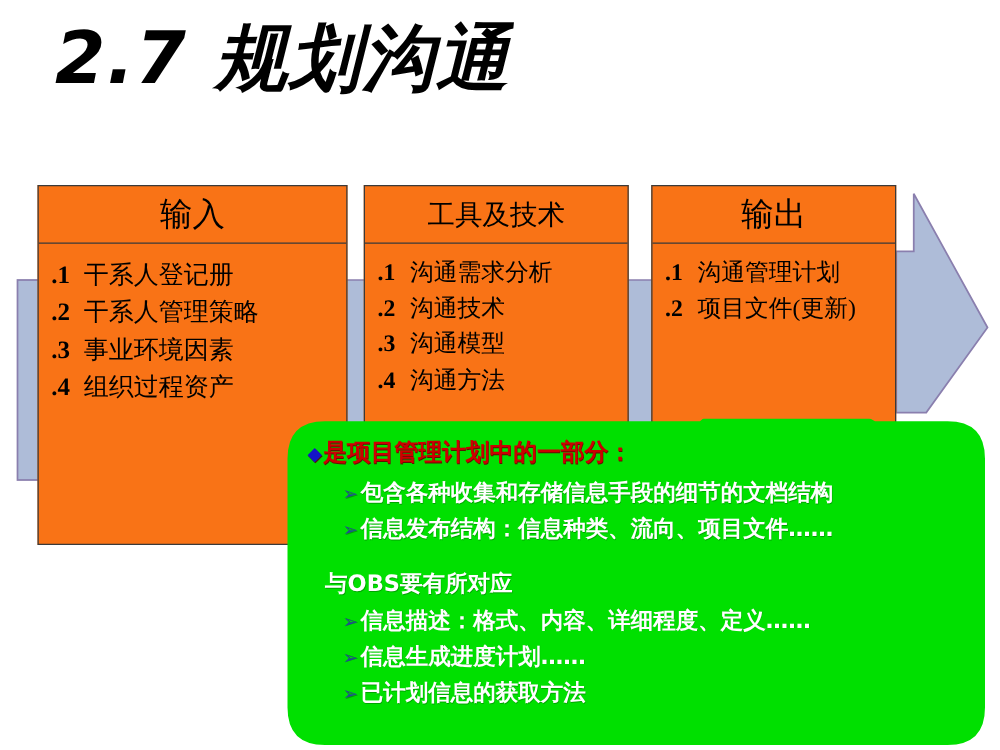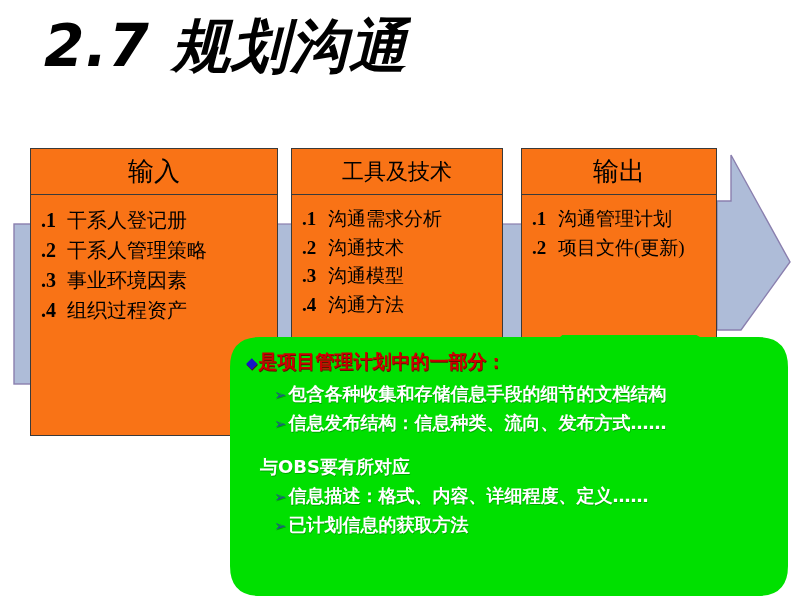--- a/index.html
+++ b/index.html
@@ -172,28 +172,31 @@
     <div class="callout-content">
       <div class="co-head">
         <span class="bullet">◆</span><span>是项目管理计划中的一部分：</span>
       </div>
 
       <div class="co-sub">
         <span class="bullet">➢</span><span>包含各种收集和存储信息手段的细节的文档结构</span>
       </div>
 
       <div class="co-sub">
-        <span class="bullet">➢</span><span>信息发布结构：信息种类、流向、发布方式……</span>
+        <span class="bullet">➢</span><span>信息发布结构：信息种类、流向、项目文件……</span>
         <span class="cont">与OBS要有所对应</span>
       </div>
 
       <div class="co-sub">
         <span class="bullet">➢</span><span>信息描述：格式、内容、详细程度、定义……</span>
       </div>
 
+      <div class="co-sub">
+        <span class="bullet">➢</span><span>信息生成进度计划……</span>
+      </div>
 
       <div class="co-sub">
         <span class="bullet">➢</span><span>已计划信息的获取方法</span>
       </div>
 
     </div>
   </div>
 
 </div>
 

